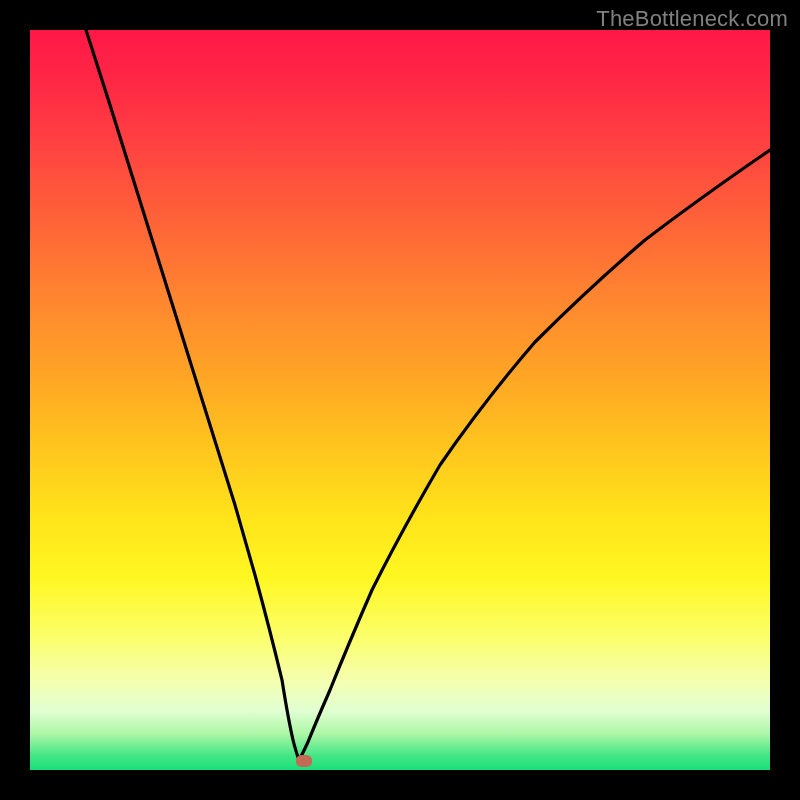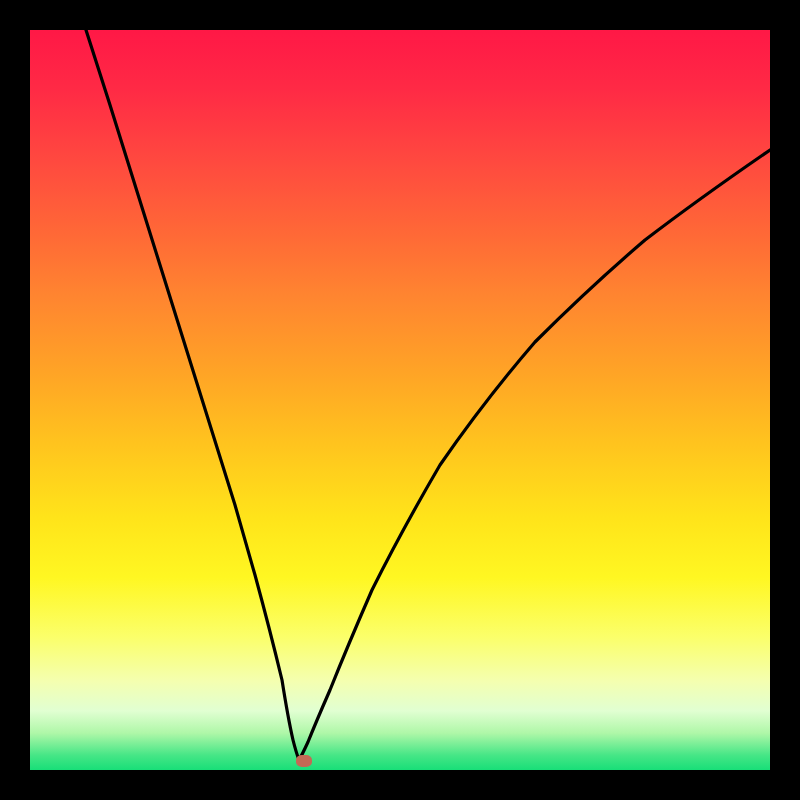--- a/index.html
+++ b/index.html
@@ -98,13 +98,14 @@
                Q 318 615 342 560
                Q 372 500 410 435
                Q 455 370 505 312
                Q 560 257 615 210
                Q 670 168 740 120"></path>
     </svg>
 
     <div class="marker" style="left:274px; top:731px;"></div>
   </div>
 
+  <div class="watermark">TheBottleneck.com</div>
 </div>
 
 </body></html>

